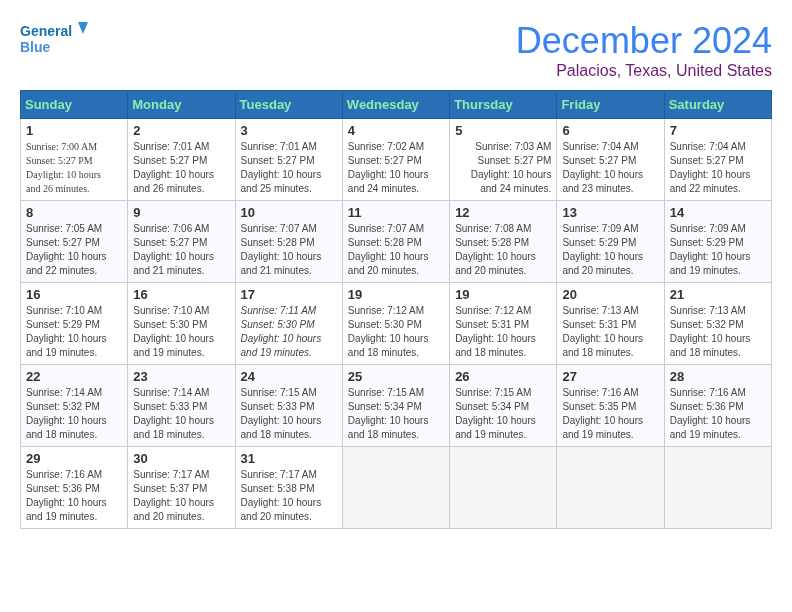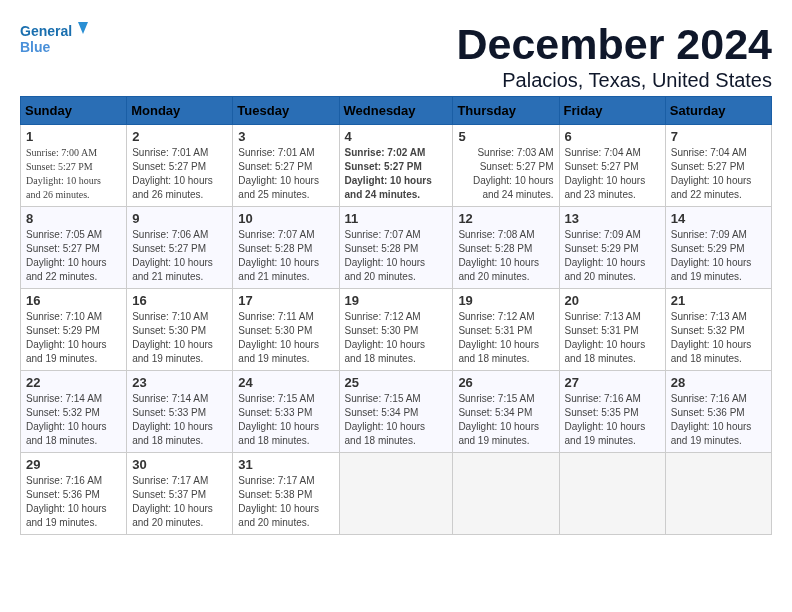--- a/index.html
+++ b/index.html
@@ -7,47 +7,47 @@
       font-family: Arial, sans-serif;
       background: #fff;
       width: 792px;
       min-height: 612px;
       padding: 20px;
     }
     .header-area {
       display: flex;
       justify-content: space-between;
       align-items: flex-start;
-      margin-bottom: 4px;
+      margin-bottom: 10px;
     }
     .logo {
       display: flex;
       align-items: center;
       gap: 4px;
     }
     .title-area {
       text-align: right;
     }
     .month-title {
-      font-size: 43px;
-      font-weight: bold;
-      color: #0f172a;
+      font-size: 36px;
+      font-weight: normal;
+      color: #3b82f6;
     }
     .location {
-      font-size: 20px;
-      color: #0f172a;
+      font-size: 16px;
+      color: #701a75;
     }
     table {
       width: 100%;
       border-collapse: collapse;
       font-size: 11px;
     }
     th {
       background-color: #2a6eb5;
-      color: #000000;
+      color: #86efac;
       padding: 6px 4px;
       text-align: left;
       font-size: 13px;
       font-weight: bold;
       border: 1px solid #1a5ea5;
     }
     td {
       border: 1px solid #ccc;
       padding: 4px 5px;
       vertical-align: top;
@@ -120,21 +120,21 @@
         </td>
         <td>
           <span class="day-num">3</span>
           <div class="day-info" style="white-space: pre-line;">Sunrise: 7:01 AM
 Sunset: 5:27 PM
 Daylight: 10 hours
 and 25 minutes.</div>
         </td>
         <td>
           <span class="day-num">4</span>
-          <div class="day-info" style="white-space: pre-line; font-weight: bold;">Sunrise: 7:02 AM
+          <div class="day-info" style="white-space: pre-line;">Sunrise: 7:02 AM
 Sunset: 5:27 PM
 Daylight: 10 hours
 and 24 minutes.</div>
         </td>
         <td>
           <span class="day-num">5</span>
           <div class="day-info" style="white-space: pre-line; text-align: right;">Sunrise: 7:03 AM
 Sunset: 5:27 PM
 Daylight: 10 hours
 and 24 minutes.</div>
@@ -215,21 +215,21 @@
         </td>
         <td>
           <span class="day-num">16</span>
           <div class="day-info" style="white-space: pre-line;">Sunrise: 7:10 AM
 Sunset: 5:30 PM
 Daylight: 10 hours
 and 19 minutes.</div>
         </td>
         <td>
           <span class="day-num">17</span>
-          <div class="day-info" style="white-space: pre-line;">Sunrise: 7:11 AM
+          <div class="day-info" style="white-space: pre-line; font-style: italic;">Sunrise: 7:11 AM
 Sunset: 5:30 PM
 Daylight: 10 hours
 and 19 minutes.</div>
         </td>
         <td>
           <span class="day-num">19</span>
           <div class="day-info" style="white-space: pre-line;">Sunrise: 7:12 AM
 Sunset: 5:30 PM
 Daylight: 10 hours
 and 18 minutes.</div>

